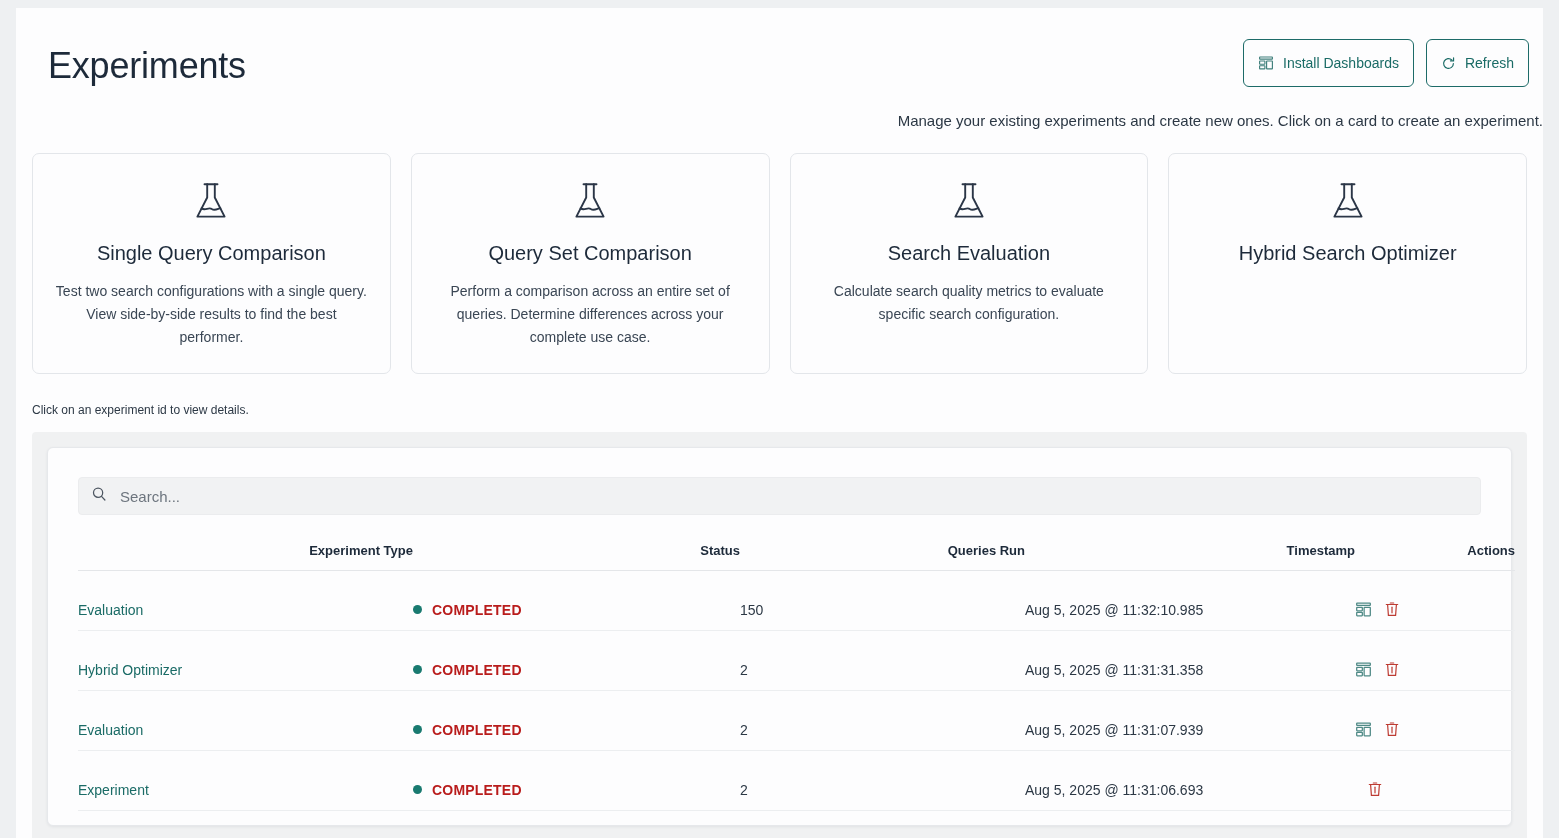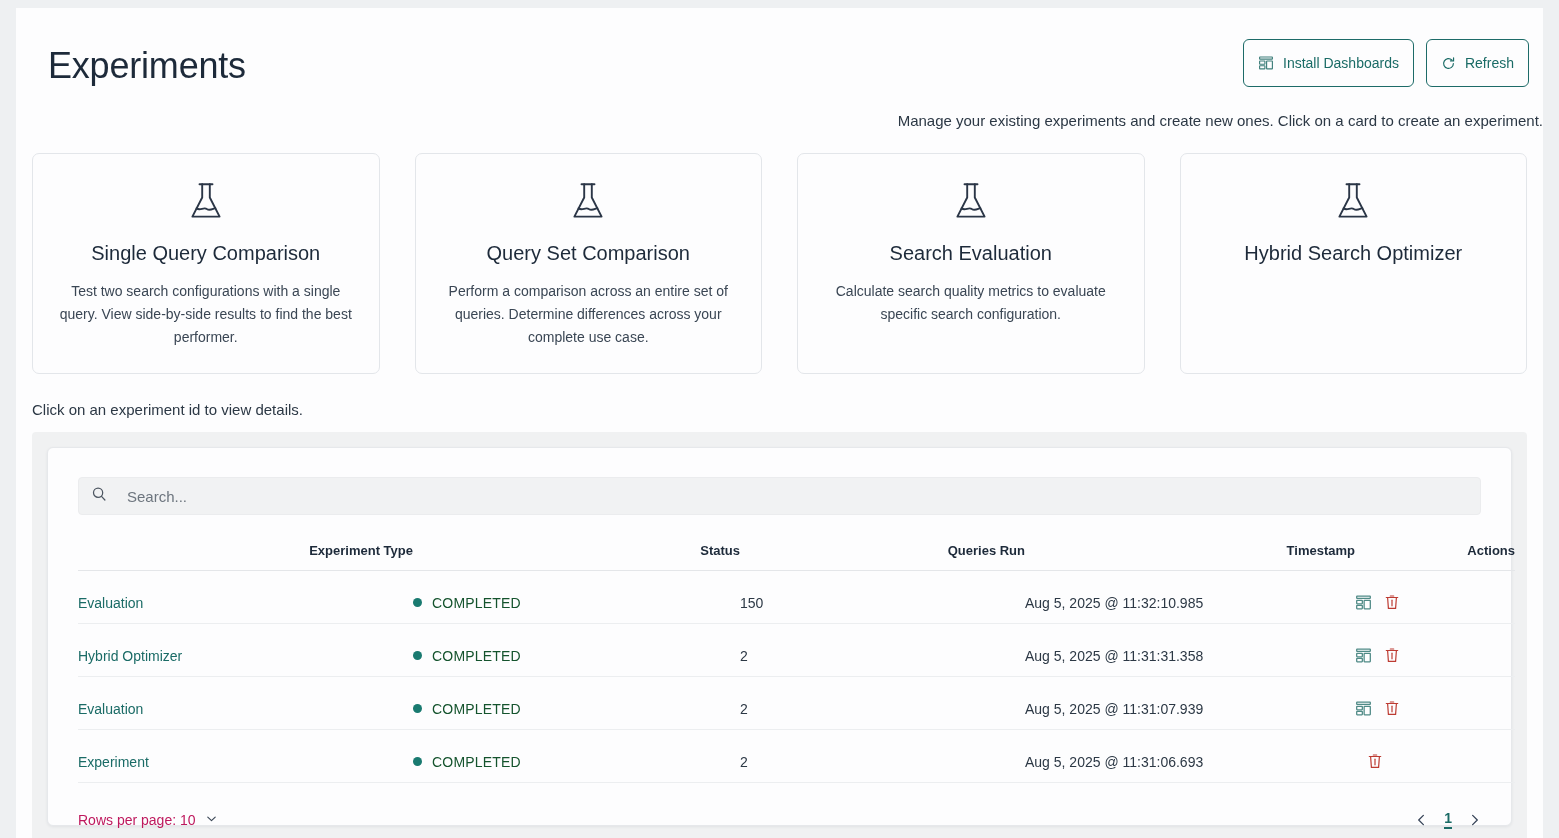--- a/index.html
+++ b/index.html
@@ -58,21 +58,21 @@
     margin: 20px 0 0 16px;
     font-size: 15px;
     color: #2c3845;
     line-height: 22px;
     text-align: right;
   }
 
   
   .card-grid {
     display: flex;
-    gap: 35px;
+    gap: 20px;
     margin: 21px 16px 12px 16px;
     justify-content: center;
   }
   .exp-card {
     flex: 1 1 0;
     min-width: 0;
     background: #fdfdfe;
     border: 1px solid #e3e6ea;
     border-radius: 7px;
     padding: 26px 22px 24px 22px;
@@ -91,21 +91,21 @@
   .exp-card-desc {
     font-size: 14px;
     color: #3a4654;
     line-height: 23px;
     margin: 0;
   }
 
   
   .hint {
     margin: 25px 0 0 16px;
-    font-size: 15px;
+    font-size: 12px;
     color: #2c3845;
     line-height: 22px;
   }
   .panel-outer {
     margin: 11px 16px 0 16px;
     background: #f0f1f2;
     border-radius: 4px;
     padding: 15px;
     height: 409px;
   }
@@ -114,21 +114,21 @@
     border: 1px solid #e6e8eb;
     border-radius: 6px;
     height: 100%;
     padding: 29px 30px 0 30px;
     box-shadow: 0 1px 3px rgba(30,40,60,0.07);
   }
 
   .search-box {
     display: flex;
     align-items: center;
-    gap: 18px;
+    gap: 11px;
     height: 38px;
     background: #f1f2f3;
     border: 1px solid #ebecee;
     border-radius: 4px;
     padding: 0 12px;
     box-shadow: inset 0 0 0 1px rgba(0,0,0,0.0);
   }
   .search-box input {
     border: 0;
     outline: 0;
@@ -151,21 +151,21 @@
     text-align: right;
     font-size: 13px;
     font-weight: 700;
     color: #1d2a3a;
     padding: 0 0 12px 0;
     border-bottom: 1px solid #e4e6e9;
   }
   table.exp-table td {
     font-size: 14px;
     color: #2c3845;
-    padding: 23px 0 12px 0;
+    padding: 30px 0 12px 0;
     border-bottom: 1px solid #eceef0;
     vertical-align: middle;
   }
   .col-type   { width: 335px; padding-left: 0; }
   .col-status { width: 327px; margin-top: 16px; }
   .col-queries{ width: 285px; }
   .col-time   { width: 330px; }
   .col-actions{ width: 160px; }
   td.cell-type { padding-left: 10px; }
   th.col-type  { padding-left: 0px; }
@@ -174,21 +174,21 @@
     color: #1a6b66;
     cursor: pointer;
     font-size: 14px;
   }
   .status-cell { display: flex; align-items: center; gap: 10px; }
   .status-dot {
     width: 9px; height: 9px; border-radius: 50%;
     background: #197a70;
     flex: 0 0 auto;
   }
-  .status-text { font-size: 14px; color: #14532d; letter-spacing: 0.2px; }
+  .status-text { font-size: 14px; color: #b91c1c; letter-spacing: 0.2px; font-weight: bold; }
   .actions-cell { display: flex; align-items: center; gap: 12px; }
   .icon-btn { cursor: pointer; display: inline-flex; }
 
   
   .table-footer {
     display: flex;
     align-items: center;
     justify-content: space-between;
     margin-top: 27px;
   }

